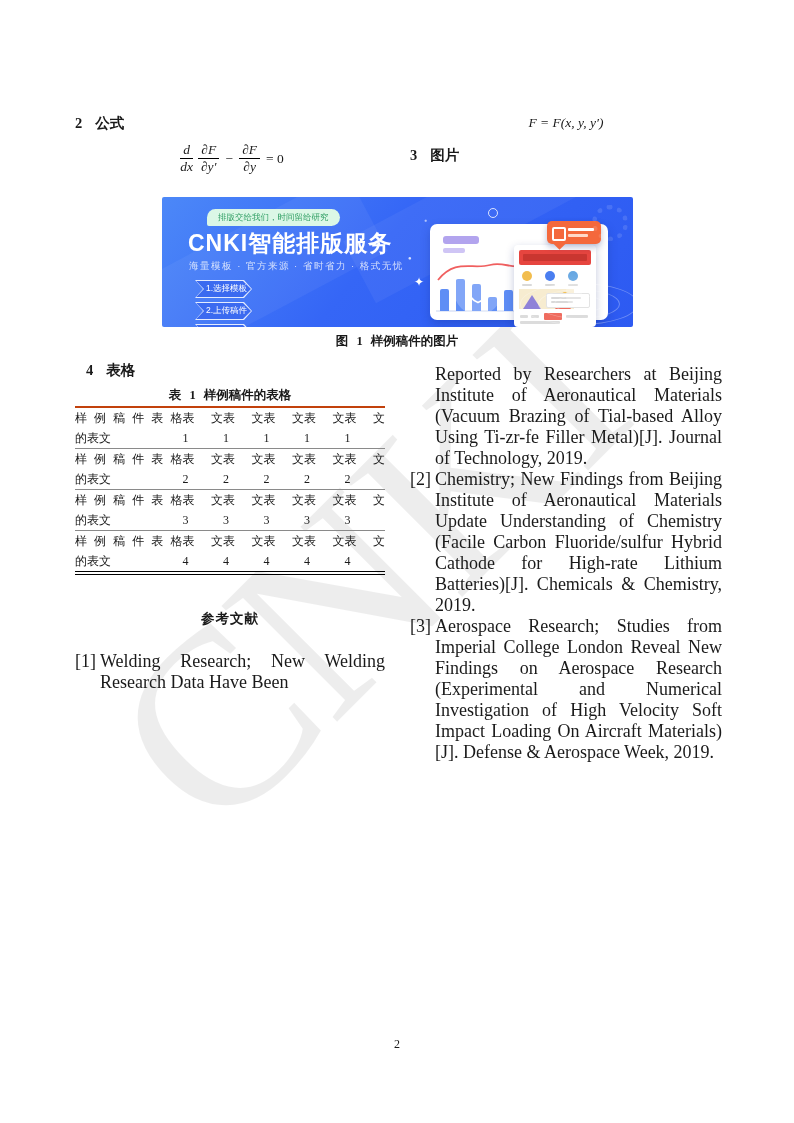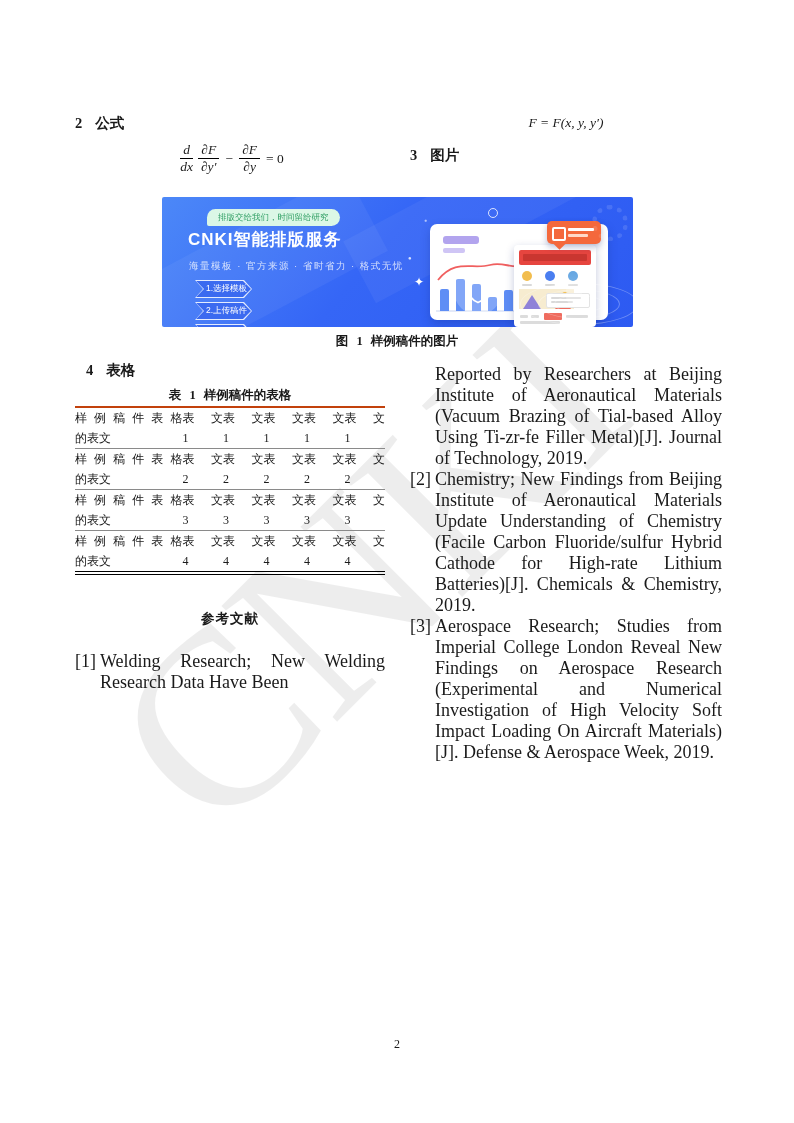--- a/index.html
+++ b/index.html
@@ -28,21 +28,21 @@
   .eq-rhs{margin-left:5px;}
   .eq-italic{font-style:italic;}
 
   
   .banner{left:162px;top:197px;width:471px;height:130px;border-radius:2px;overflow:hidden;
           background:linear-gradient(130deg,#4c88f8 0%,#3566f6 45%,#2d5af2 100%);
           font-family:"Liberation Sans",sans-serif;}
   .streak{position:absolute;background:rgba(255,255,255,0.05);transform:rotate(-28deg);}
   .bn-badge{position:absolute;left:45px;top:12px;height:17px;line-height:17px;padding:0 11px;
             background:#dbf7e6;color:#2f9e63;font-size:8.5px;border-radius:9px 9px 9px 2px;}
-  .bn-title{position:absolute;left:26px;top:31px;color:#fff;font-size:17px;font-weight:bold;letter-spacing:1px;}
+  .bn-title{position:absolute;left:26px;top:31px;color:#fff;font-size:23px;font-weight:bold;letter-spacing:1px;}
   .bn-sub{position:absolute;left:27px;top:63px;color:rgba(255,255,255,0.78);font-size:9.5px;letter-spacing:1.5px;}
   .bn-steps{position:absolute;left:33px;top:83px;display:flex;gap:4px;flex-direction:column;}
   .step{position:relative;width:57px;height:18px;background:rgba(255,255,255,0.85);
         clip-path:polygon(0 0,calc(100% - 8px) 0,100% 50%,calc(100% - 8px) 100%,0 100%,8px 50%);}
   .step-in{position:absolute;inset:1px;background:#3b6af0;display:flex;align-items:center;justify-content:center;
            padding-left:6px;color:#fff;font-size:8.5px;white-space:nowrap;
            clip-path:polygon(0 0,calc(100% - 8px) 0,100% 50%,calc(100% - 8px) 100%,0 100%,8px 50%);}
   .dash-card{position:absolute;left:268px;top:27px;width:178px;height:96px;background:#fff;border-radius:7px;
              box-shadow:0 4px 10px rgba(20,40,120,0.25);}
   .pbar1{position:absolute;left:13px;top:12px;width:36px;height:8px;border-radius:3px;background:#b2a4ee;}

